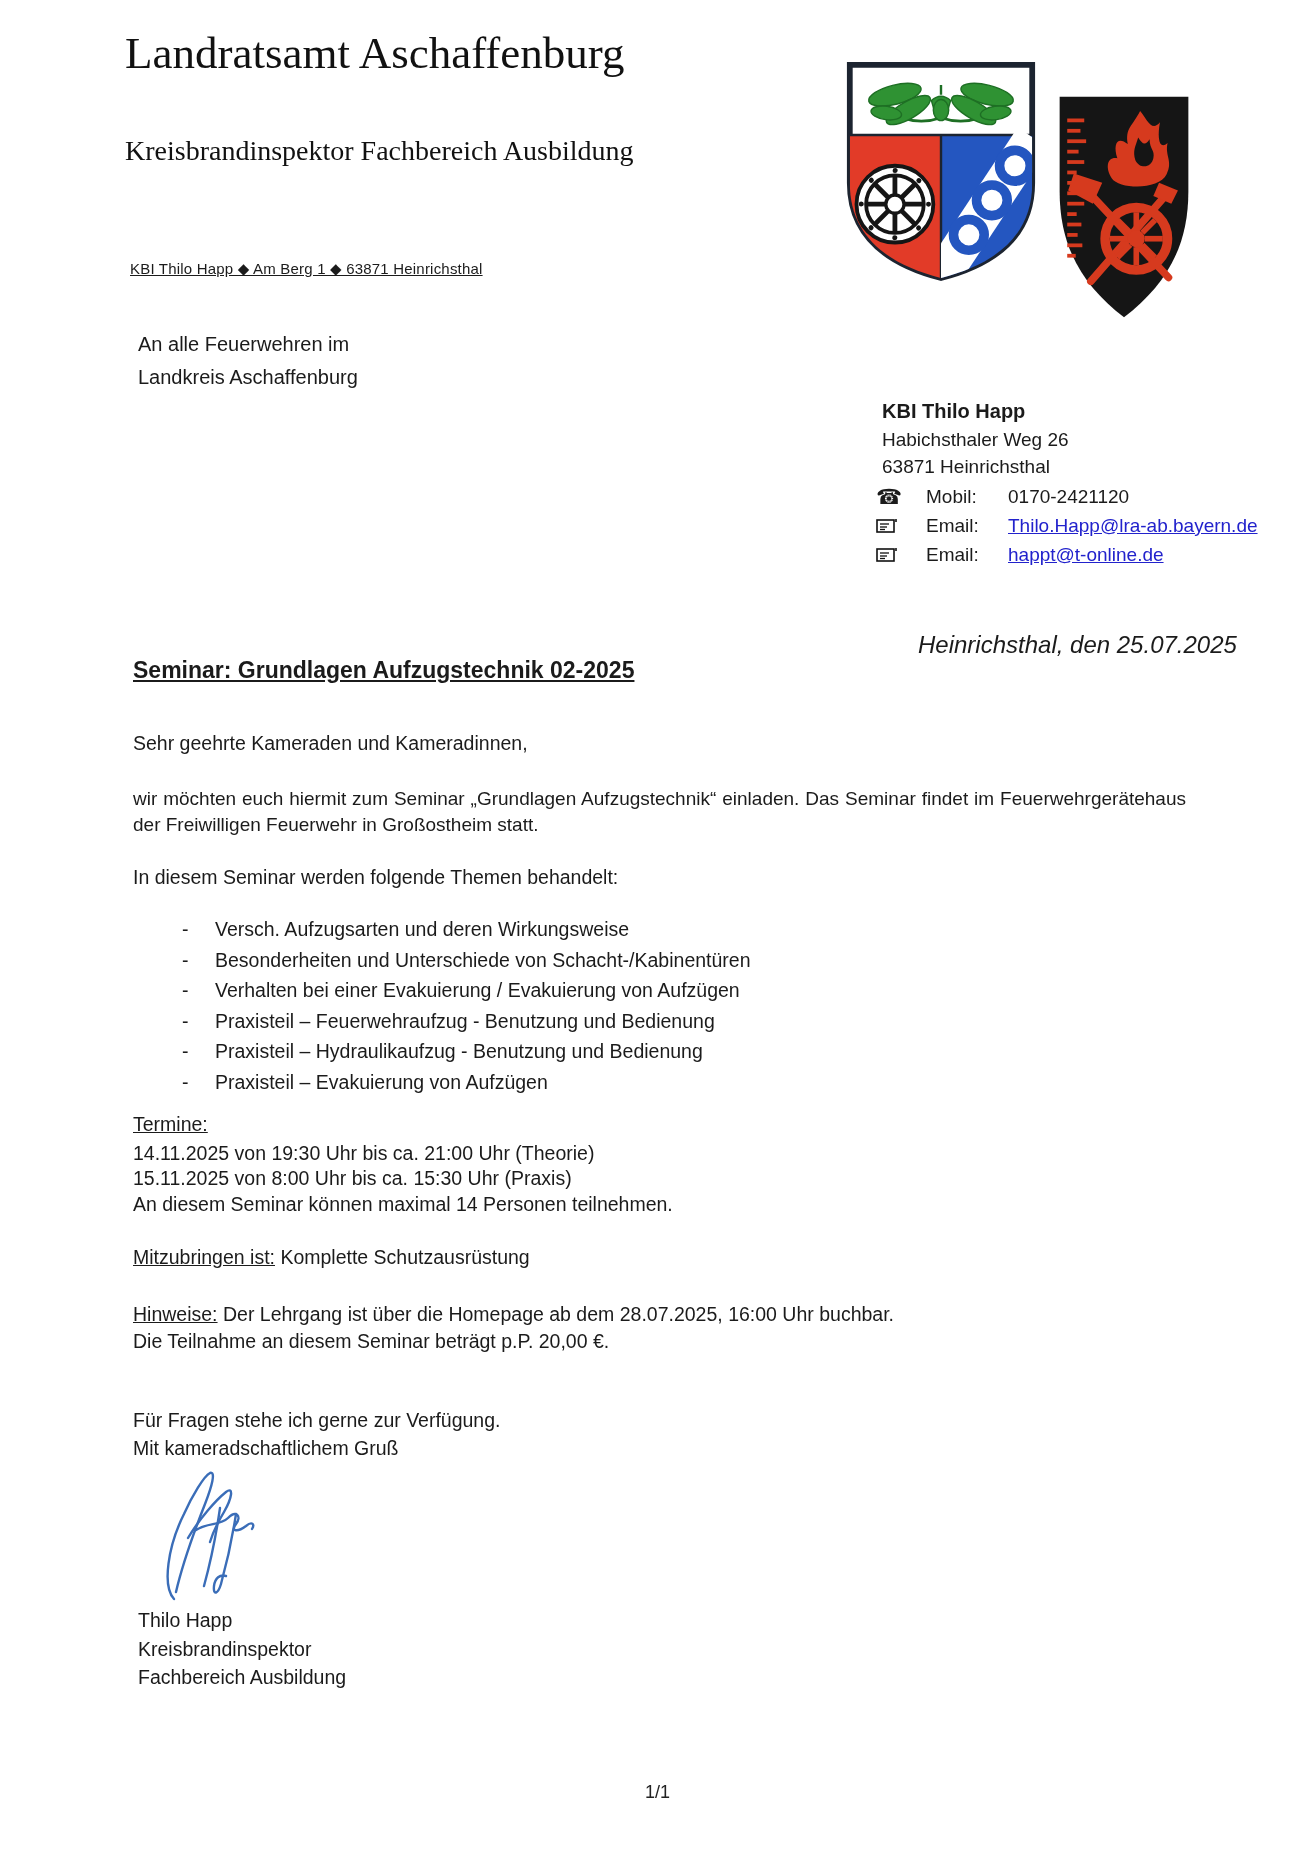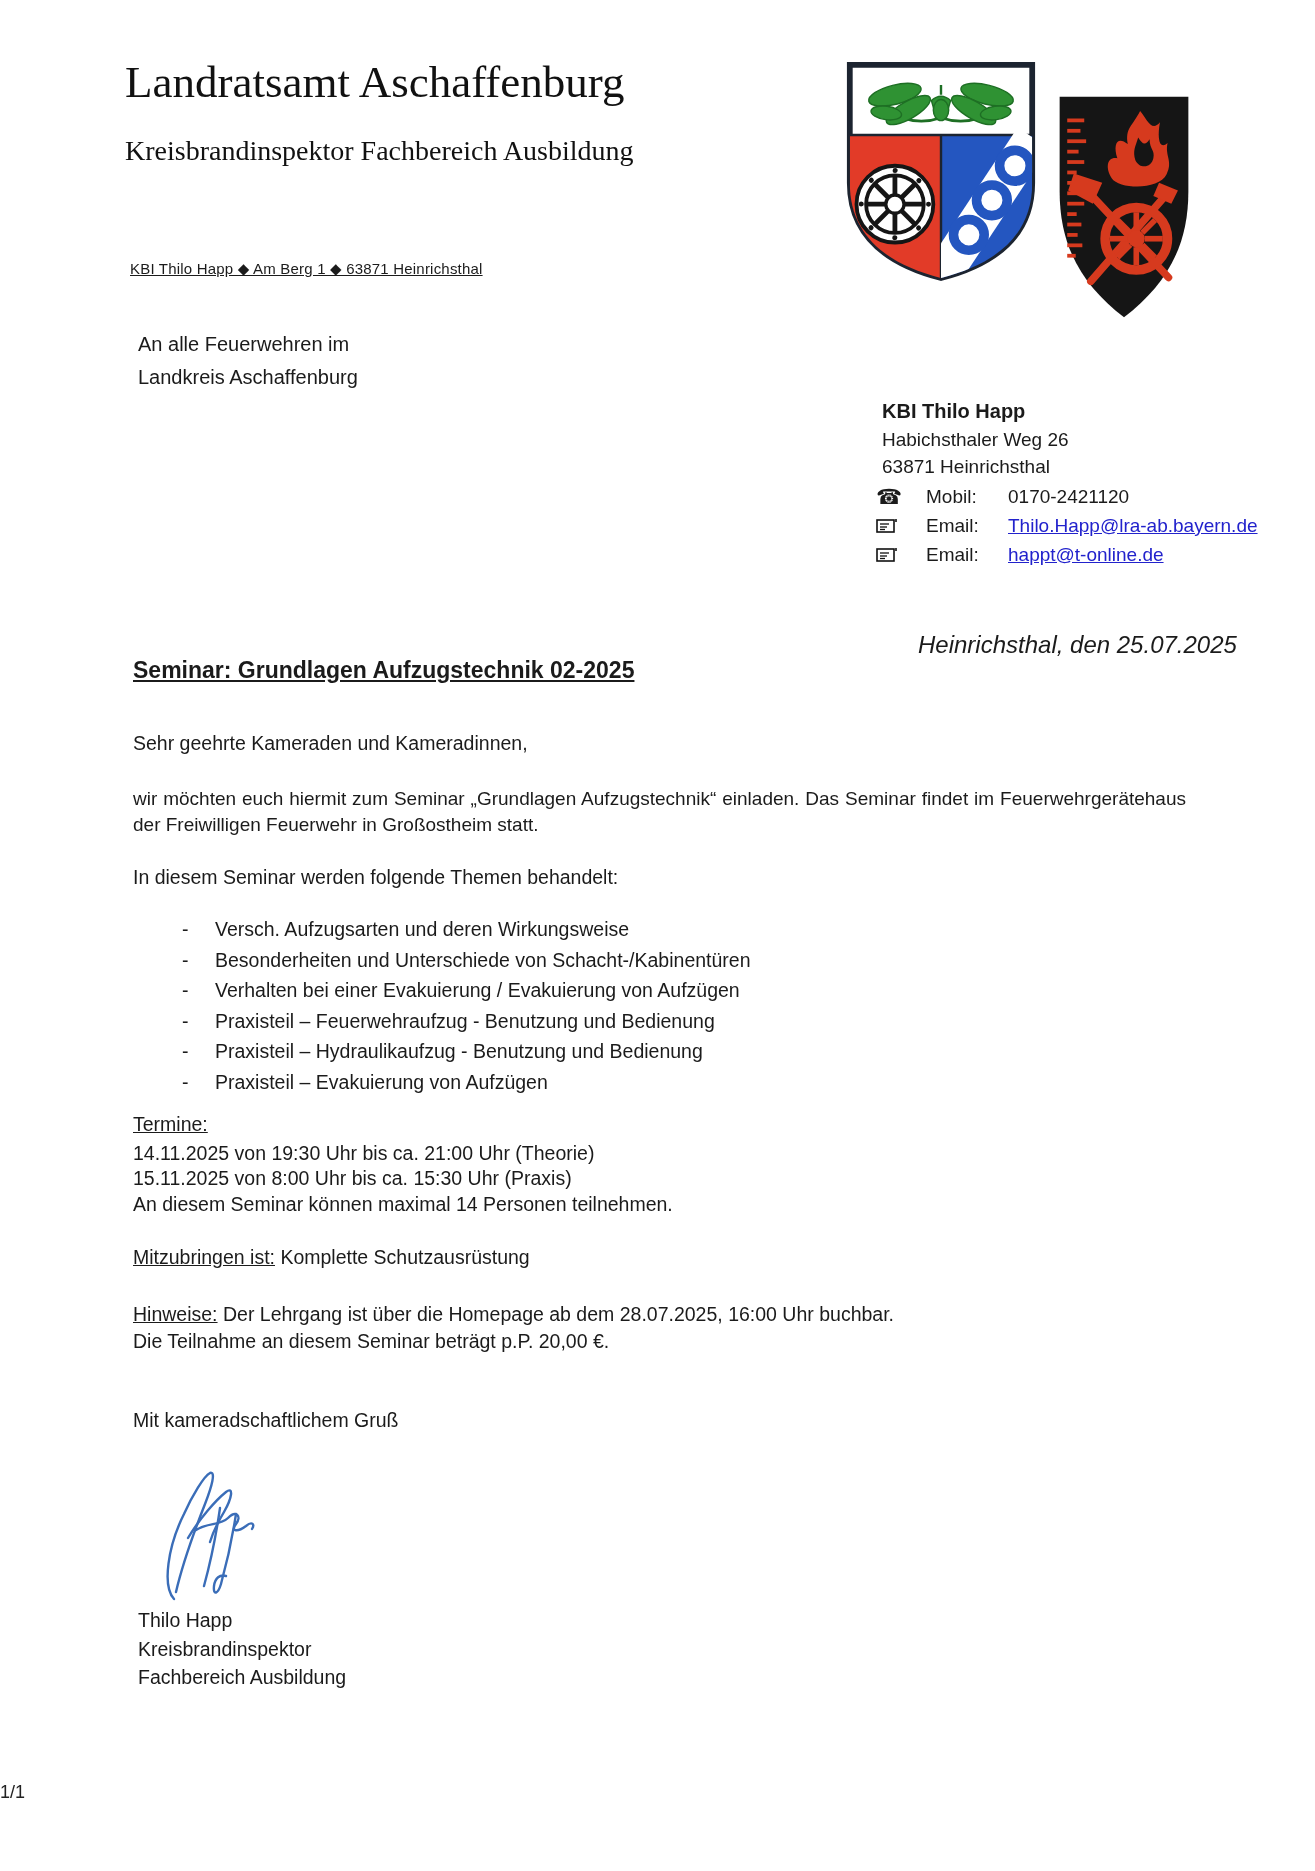--- a/index.html
+++ b/index.html
@@ -4,21 +4,21 @@
 <style>
   html,body { margin:0; padding:0; background:#ffffff; }
   .page {
     position:relative; width:1315px; height:1871px;
     background:#ffffff; color:#1b1b1b;
     font-family:"Liberation Sans", sans-serif;
     overflow:hidden;
   }
   
   .doc-title {
-    position:absolute; left:125px; top:56px;
+    position:absolute; left:125px; top:27px;
     font-family:"Liberation Serif", serif; font-size:45px; line-height:52px;
     color:#111;
   }
   .doc-subtitle {
     position:absolute; left:125px; top:102px;
     font-family:"Liberation Serif", serif; font-size:28px; line-height:34px;
     color:#111;
     margin-top:32px;
   }
   .crest-left  { position:absolute; left:845px;  top:60px; }
@@ -81,21 +81,21 @@
     position:absolute; left:133px; top:1406px;
     font-size:19.5px; line-height:28px;
   }
   .signature-svg { position:absolute; left:158px; top:1466px; }
   .sig-block {
     position:absolute; left:138px; top:1606px;
     font-size:19.5px; line-height:28.5px;
   }
   .page-footer {
     position:absolute; left:0; right:0; top:1782px;
-    text-align:left; font-size:18px; color:#222;
+    text-align:center; font-size:18px; color:#222;
   }
 </style>
 </head>
 <body>
 
 <div class="page">
 
   <div class="doc-title">Landratsamt Aschaffenburg</div>
   <div class="doc-subtitle">Kreisbrandinspektor Fachbereich Ausbildung</div>
 
@@ -298,20 +298,21 @@
   </div>
 
   <div class="hinweise">
     <div>
       <span class="u-label">Hinweise:</span><span> Der Lehrgang ist über die Homepage ab dem 28.07.2025, 16:00 Uhr buchbar.</span>
     </div>
     <div>Die Teilnahme an diesem Seminar beträgt p.P. 20,00 €.</div>
   </div>
 
   <div class="closing">
+    <div>Für Fragen stehe ich gerne zur Verfügung.</div>
     <div>Mit kameradschaftlichem Gruß</div>
   </div>
 
   <div class="signature-svg">
     <svg width="115" height="140" viewBox="0 0 115 140">
       <g fill="none" stroke="#3a6db8" stroke-width="2.4" stroke-linecap="round">
         <path d="M16,133 C4,120 10,80 26,48 C34,30 46,10 52,7 C58,5 54,20 47,38 C36,66 24,100 18,126"></path>
         <path d="M30,72 C42,52 58,34 68,26 C76,20 74,32 66,46 C60,56 55,66 52,76"></path>
         <path d="M38,64 C50,56 62,60 70,52 C78,44 84,50 78,58 C72,66 80,66 88,60 C94,55 97,58 94,63"></path>
         <path d="M62,42 C58,70 52,98 46,120"></path>

